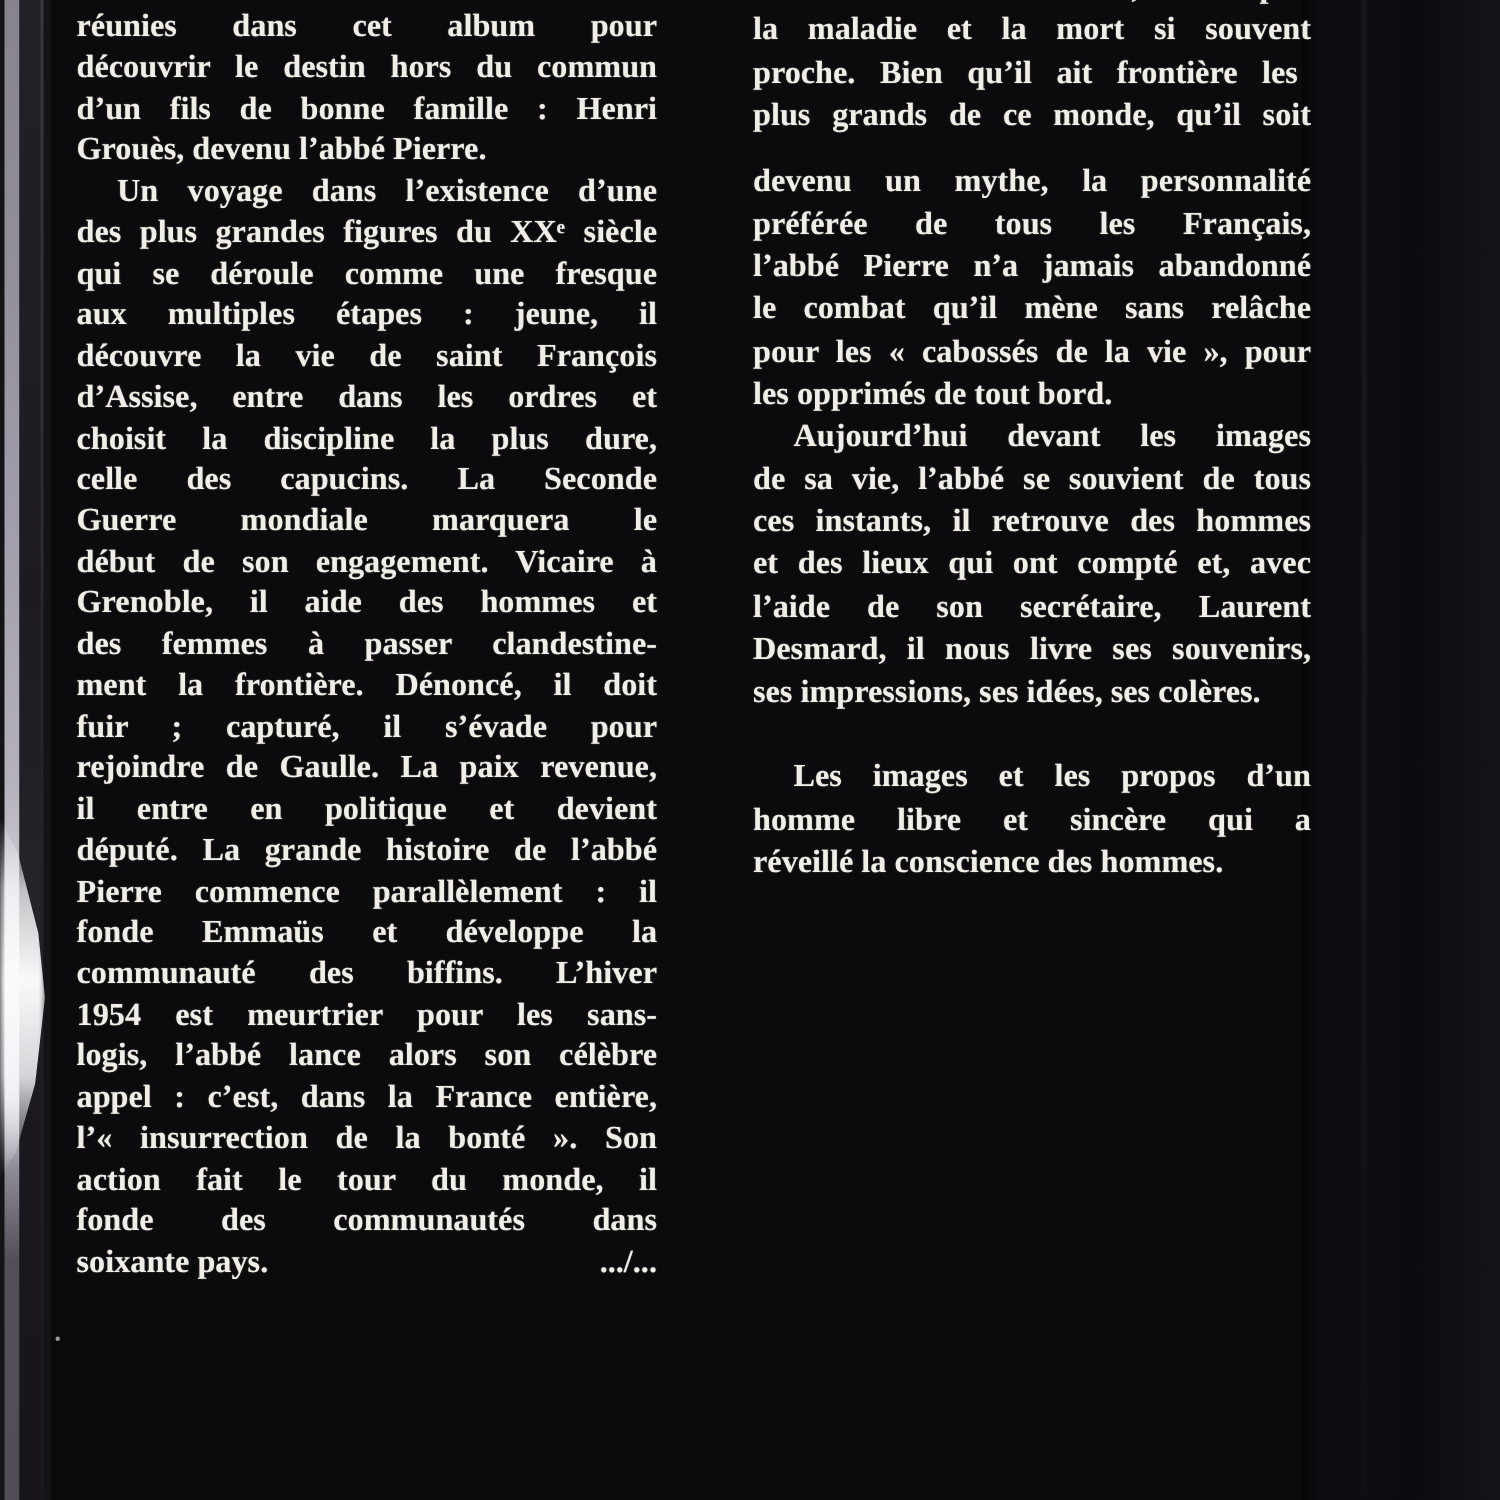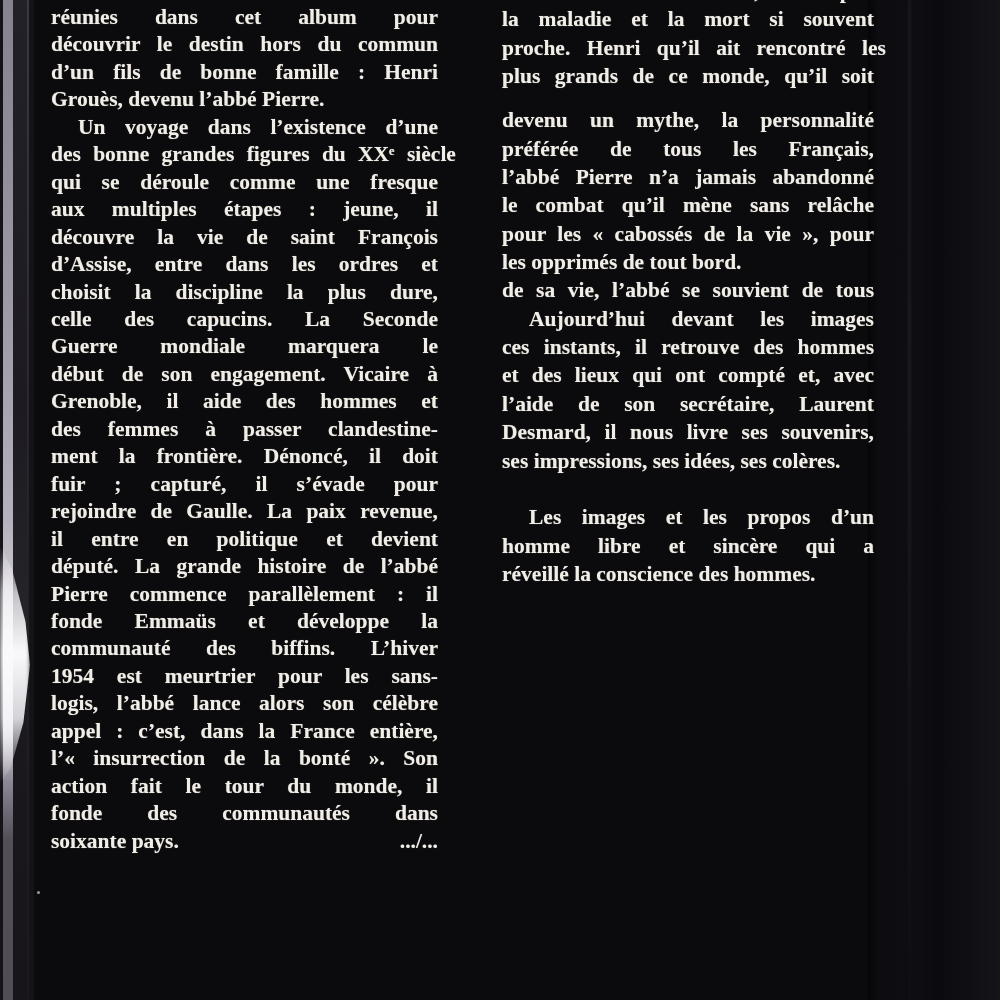--- a/index.html
+++ b/index.html
@@ -47,21 +47,21 @@
     <div class="edge-line"></div>
     <div class="edge-wedge"></div>
   </div>
 
   <div class="col col-left" id="col-left">
       <div class="jl" style="word-spacing: 31.6445px;"><span>réunies dans cet album pour</span></div>
       <div class="jl" style="word-spacing: 11.1844px;"><span>découvrir le destin hors du commun</span></div>
       <div class="jl" style="word-spacing: 13.7318px;"><span>d’un fils de bonne famille : Henri</span></div>
       <div class="jl end"><span>Grouès, devenu l’abbé Pierre.</span></div>
       <div class="jl indent" style="word-spacing: 14.1484px; text-align: right;"><span>Un voyage dans l’existence d’une</span></div>
-      <div class="jl" style="word-spacing: 6.89583px;"><span>des bonne grandes figures du XXᵉ siècle</span></div>
+      <div class="jl" style="word-spacing: 6.89583px;"><span>des plus grandes figures du XXᵉ siècle</span></div>
       <div class="jl" style="word-spacing: 15.3313px;"><span>qui se déroule comme une fresque</span></div>
       <div class="jl" style="word-spacing: 21.9781px;"><span>aux multiples étapes : jeune, il</span></div>
       <div class="jl" style="word-spacing: 17.6406px;"><span>découvre la vie de saint François</span></div>
       <div class="jl" style="word-spacing: 17.8375px;"><span>d’Assise, entre dans les ordres et</span></div>
       <div class="jl" style="word-spacing: 18.6969px;"><span>choisit la discipline la plus dure,</span></div>
       <div class="jl" style="word-spacing: 27.3203px;"><span>celle des capucins. La Seconde</span></div>
       <div class="jl" style="word-spacing: 37.5052px;"><span>Guerre mondiale marquera le</span></div>
       <div class="jl" style="word-spacing: 12.7406px;"><span>début de son engagement. Vicaire à</span></div>
       <div class="jl" style="word-spacing: 19.1938px;"><span>Grenoble, il aide des hommes et</span></div>
       <div class="jl" style="word-spacing: 21.6055px;"><span>des femmes à passer clandestine-</span></div>
@@ -80,30 +80,30 @@
       <div class="jl" style="word-spacing: 18.2786px;"><span>action fait le tour du monde, il</span></div>
       <div class="jl" style="word-spacing: 39.599px;"><span>fonde des communautés dans</span></div>
       <div class="jl end split">
         <span>soixante pays.</span>
         <span>.../...</span>
       </div>
     </div>
   <div class="col col-right" id="col-right">
       <div class="jl clipped"><span>silence, entravé par</span></div>
       <div class="jl" style="word-spacing: 14.4245px;"><span>la maladie et la mort si souvent</span></div>
-      <div class="jl" style="word-spacing: 11.0188px;"><span>proche. Henri qu’il ait rencontré les</span></div>
+      <div class="jl" style="word-spacing: 11.0188px;"><span>proche. Bien qu’il ait frontière les</span></div>
       <div class="jl" style="word-spacing: 9.13542px;"><span>plus grands de ce monde, qu’il soit</span></div>
       <div class="jl" style="word-spacing: 16.9961px; margin-top: 16px;"><span>devenu un mythe, la personnalité</span></div>
       <div class="jl" style="word-spacing: 26.2773px;"><span>préférée de tous les Français,</span></div>
       <div class="jl" style="word-spacing: 10.9766px;"><span>l’abbé Pierre n’a jamais abandonné</span></div>
       <div class="jl" style="word-spacing: 12.7312px;"><span>le combat qu’il mène sans relâche</span></div>
       <div class="jl" style="word-spacing: 6.00977px;"><span>pour les « cabossés de la vie », pour</span></div>
       <div class="jl end"><span>les opprimés de tout bord.</span></div>
+      <div class="jl indent" style="word-spacing: 21.224px;"><span>Aujourd’hui devant les images</span></div>
       <div class="jl" style="word-spacing: 7.23884px;"><span>de sa vie, l’abbé se souvient de tous</span></div>
-      <div class="jl indent" style="word-spacing: 21.224px;"><span>Aujourd’hui devant les images</span></div>
       <div class="jl" style="word-spacing: 8.86875px;"><span>ces instants, il retrouve des hommes</span></div>
       <div class="jl" style="word-spacing: 7.76116px;"><span>et des lieux qui ont compté et, avec</span></div>
       <div class="jl" style="word-spacing: 19.3008px;"><span>l’aide de son secrétaire, Laurent</span></div>
       <div class="jl" style="word-spacing: 8.18437px;"><span>Desmard, il nous livre ses souvenirs,</span></div>
       <div class="jl end"><span>ses impressions, ses idées, ses colères.</span></div>
       <div class="jl gap"><span>&nbsp;</span></div>
       <div class="jl indent" style="word-spacing: 15.2031px;"><span>Les images et les propos d’un</span></div>
       <div class="jl" style="word-spacing: 22.6062px;"><span>homme libre et sincère qui a</span></div>
       <div class="jl end"><span>réveillé la conscience des hommes.</span></div>
     </div>

